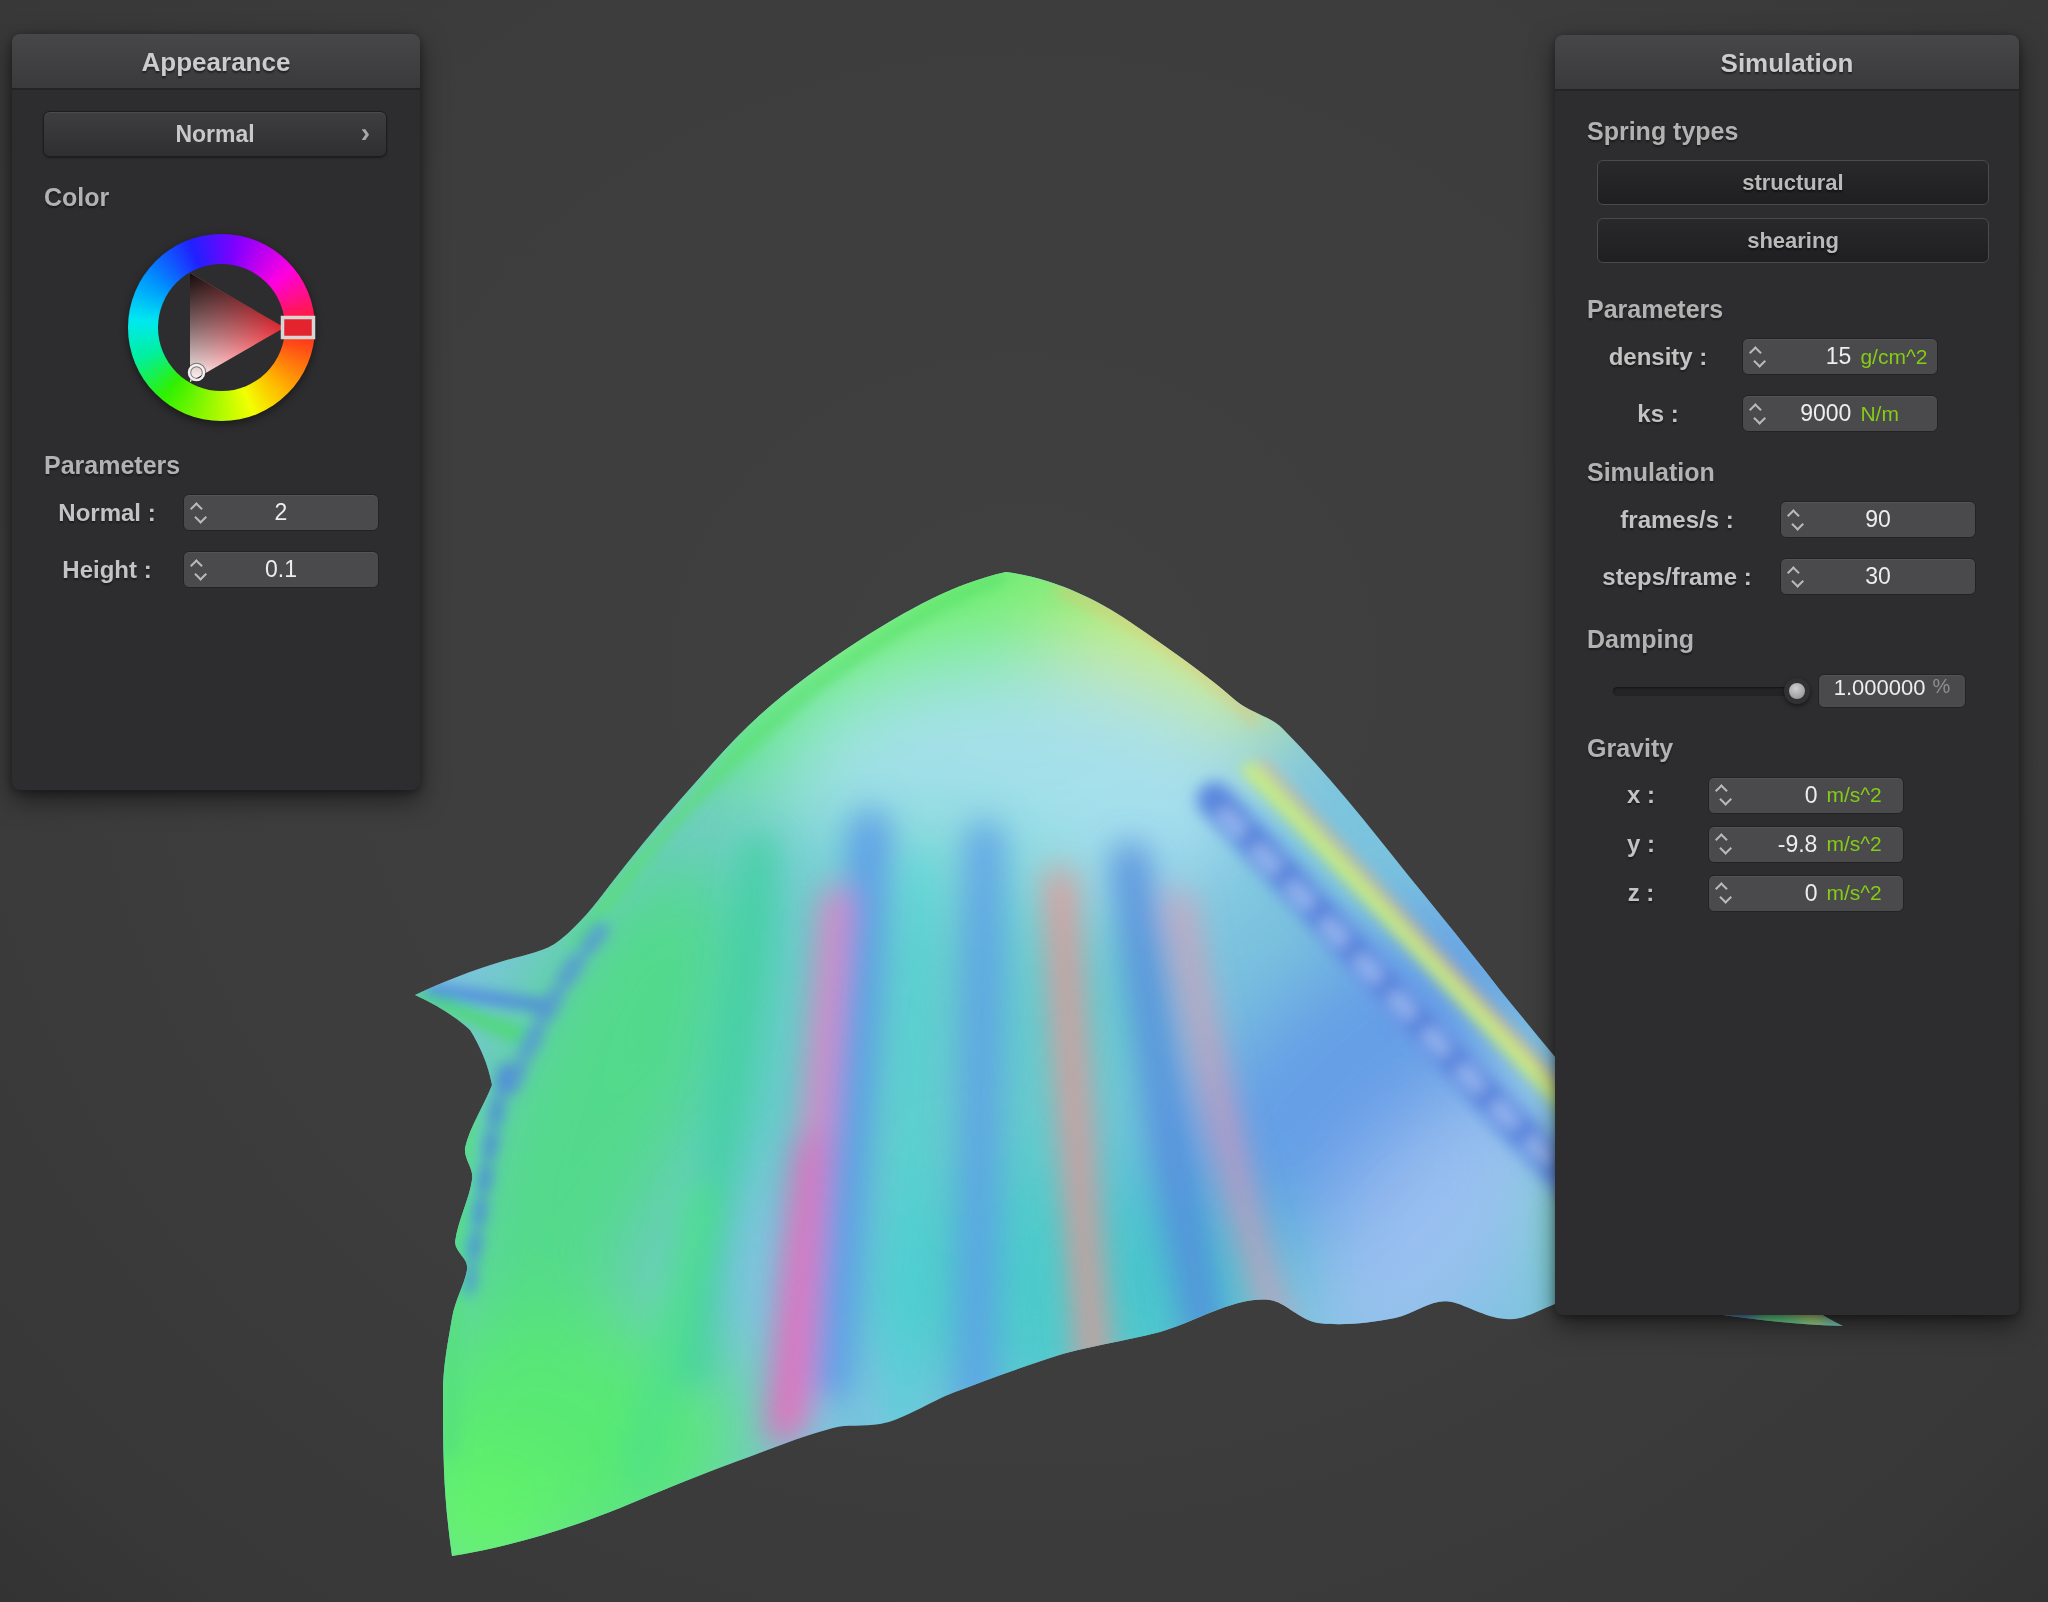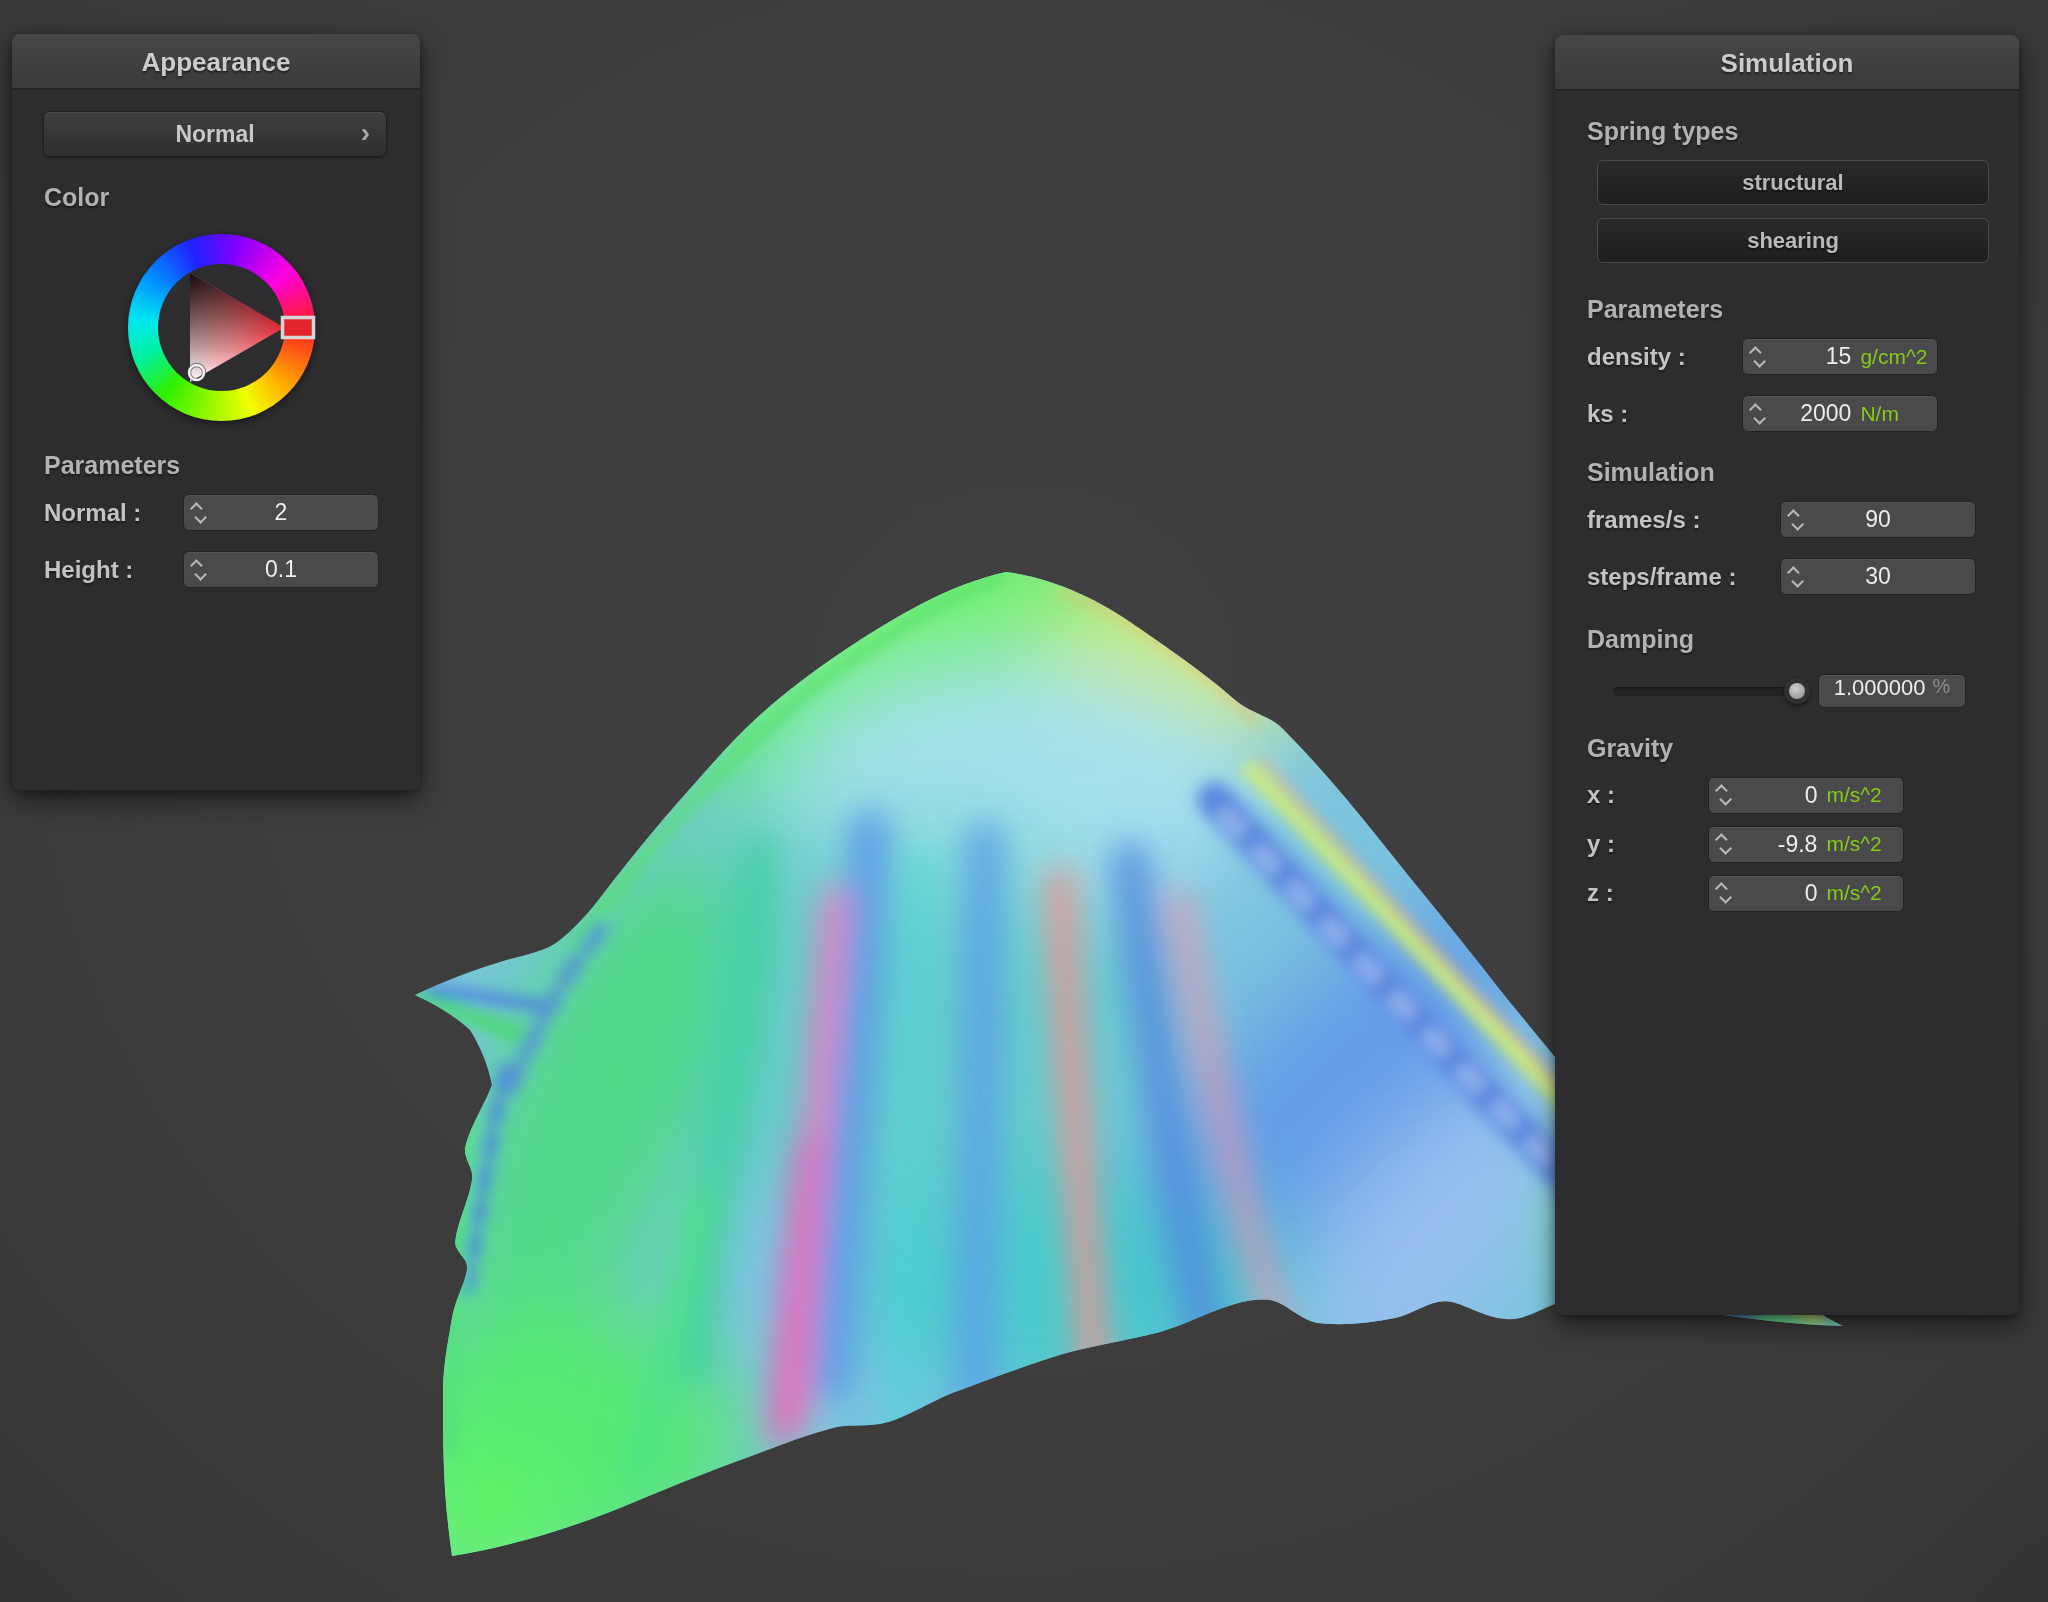--- a/index.html
+++ b/index.html
@@ -66,21 +66,21 @@
   .hue-ring::after { 
     content:""; position:absolute; inset:30px; border-radius:50%;
     background:#2d2d2f;
   }
   .colorwheel svg { position:absolute; inset:0; overflow:visible; }
 
   
   .param-row { display:flex; align-items:center; margin:0 0 20px 32px; height:37px; }
   .param-row .row-label {
     font-size:24px; font-weight:bold; color:#c3c3c3;
-    text-align:left; margin-right:13px; white-space:nowrap;
+    text-align:center; margin-right:13px; white-space:nowrap;
     text-shadow:0 2px 2px rgba(0,0,0,.4);
   }
   #appearance-panel .row-label { width:126px; }
   .rows-params  .row-label { width:142px; }
   .rows-sim     .row-label { width:180px; }
   .rows-gravity .row-label { width:108px; }
 
   .spinbox {
     display:flex; align-items:center;
     width:196px; height:37px;
@@ -308,21 +308,21 @@
         <span class="spin-unit">g/cm^2</span>
       </div>
     </div>
     <div class="param-row">
       <span class="row-label">ks :</span>
       <div class="spinbox">
         <span class="spin-chevrons">
             <i class="chev chev-up"></i>
             <i class="chev chev-down"></i>
           </span>
-        <span class="spin-value">2000</span>
+        <span class="spin-value">9000</span>
         <span class="spin-unit">N/m</span>
       </div>
     </div>
   </div>
 
   <h3 class="section-heading" id="sim-sim-heading">Simulation</h3>
   <div class="rows-sim">
     <div class="param-row">
       <span class="row-label">frames/s :</span>
       <div class="spinbox no-unit">

